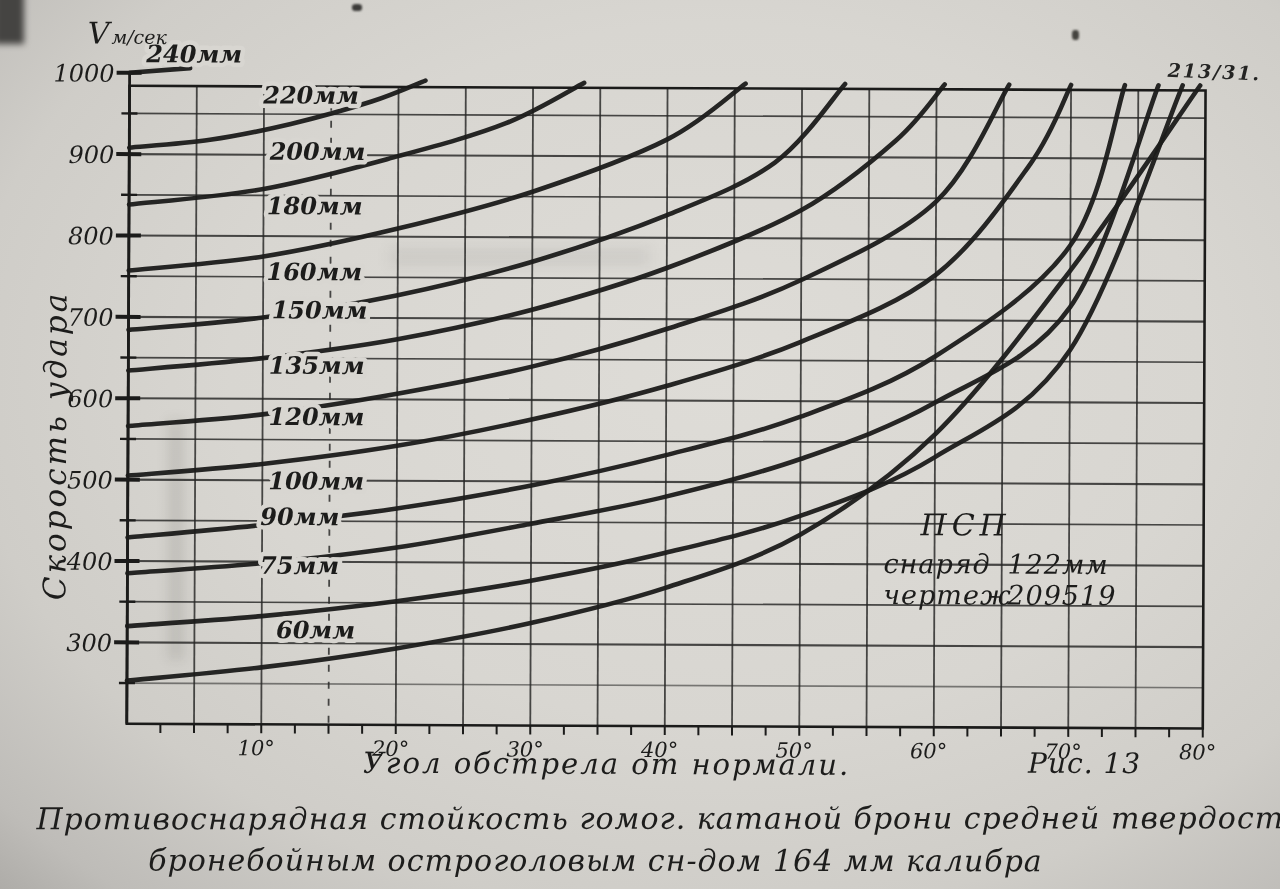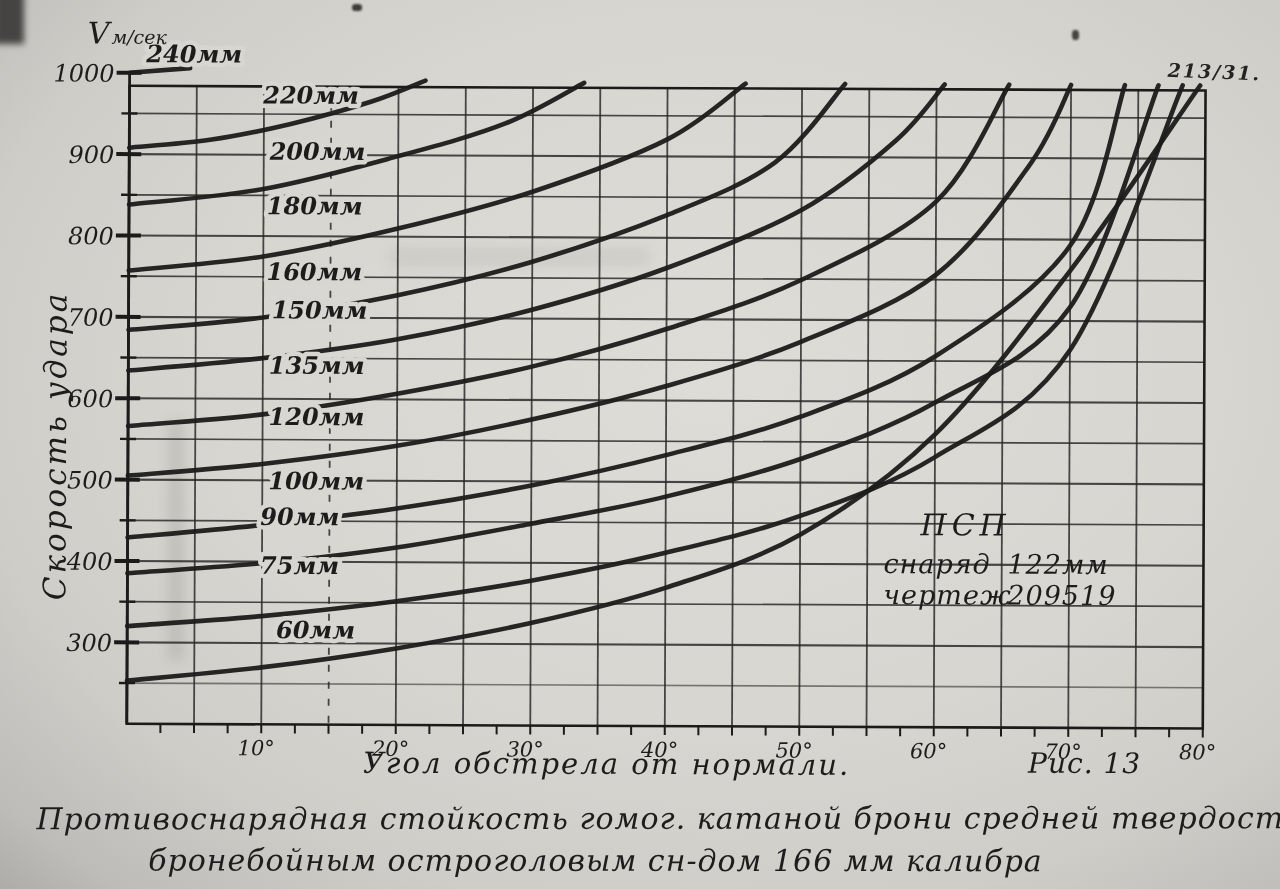--- a/index.html
+++ b/index.html
@@ -184,16 +184,16 @@
         </g>
         <g>
           <text x="966" y="534" text-anchor="middle" class="annT">ПСП</text>
           <text x="884" y="572" class="ann">снаряд</text>
           <text x="1008" y="572" class="ann">122мм</text>
           <text x="884" y="603" class="ann">чертеж</text>
           <text x="1008" y="603" class="ann">209519</text>
         </g>
       </svg>
     <div class="caption-line" id="cap1">Противоснарядная  стойкость  гомог.  катаной  брони  средней  твердости  при  обстреле</div>
-    <div class="caption-line" id="cap2">бронебойным  остроголовым   сн-дом  166 мм  калибра</div>
+    <div class="caption-line" id="cap2">бронебойным  остроголовым   сн-дом  164 мм  калибра</div>
     <div class="docnum">213/31.</div>
   </div>
 </div>
 
 </body></html>

